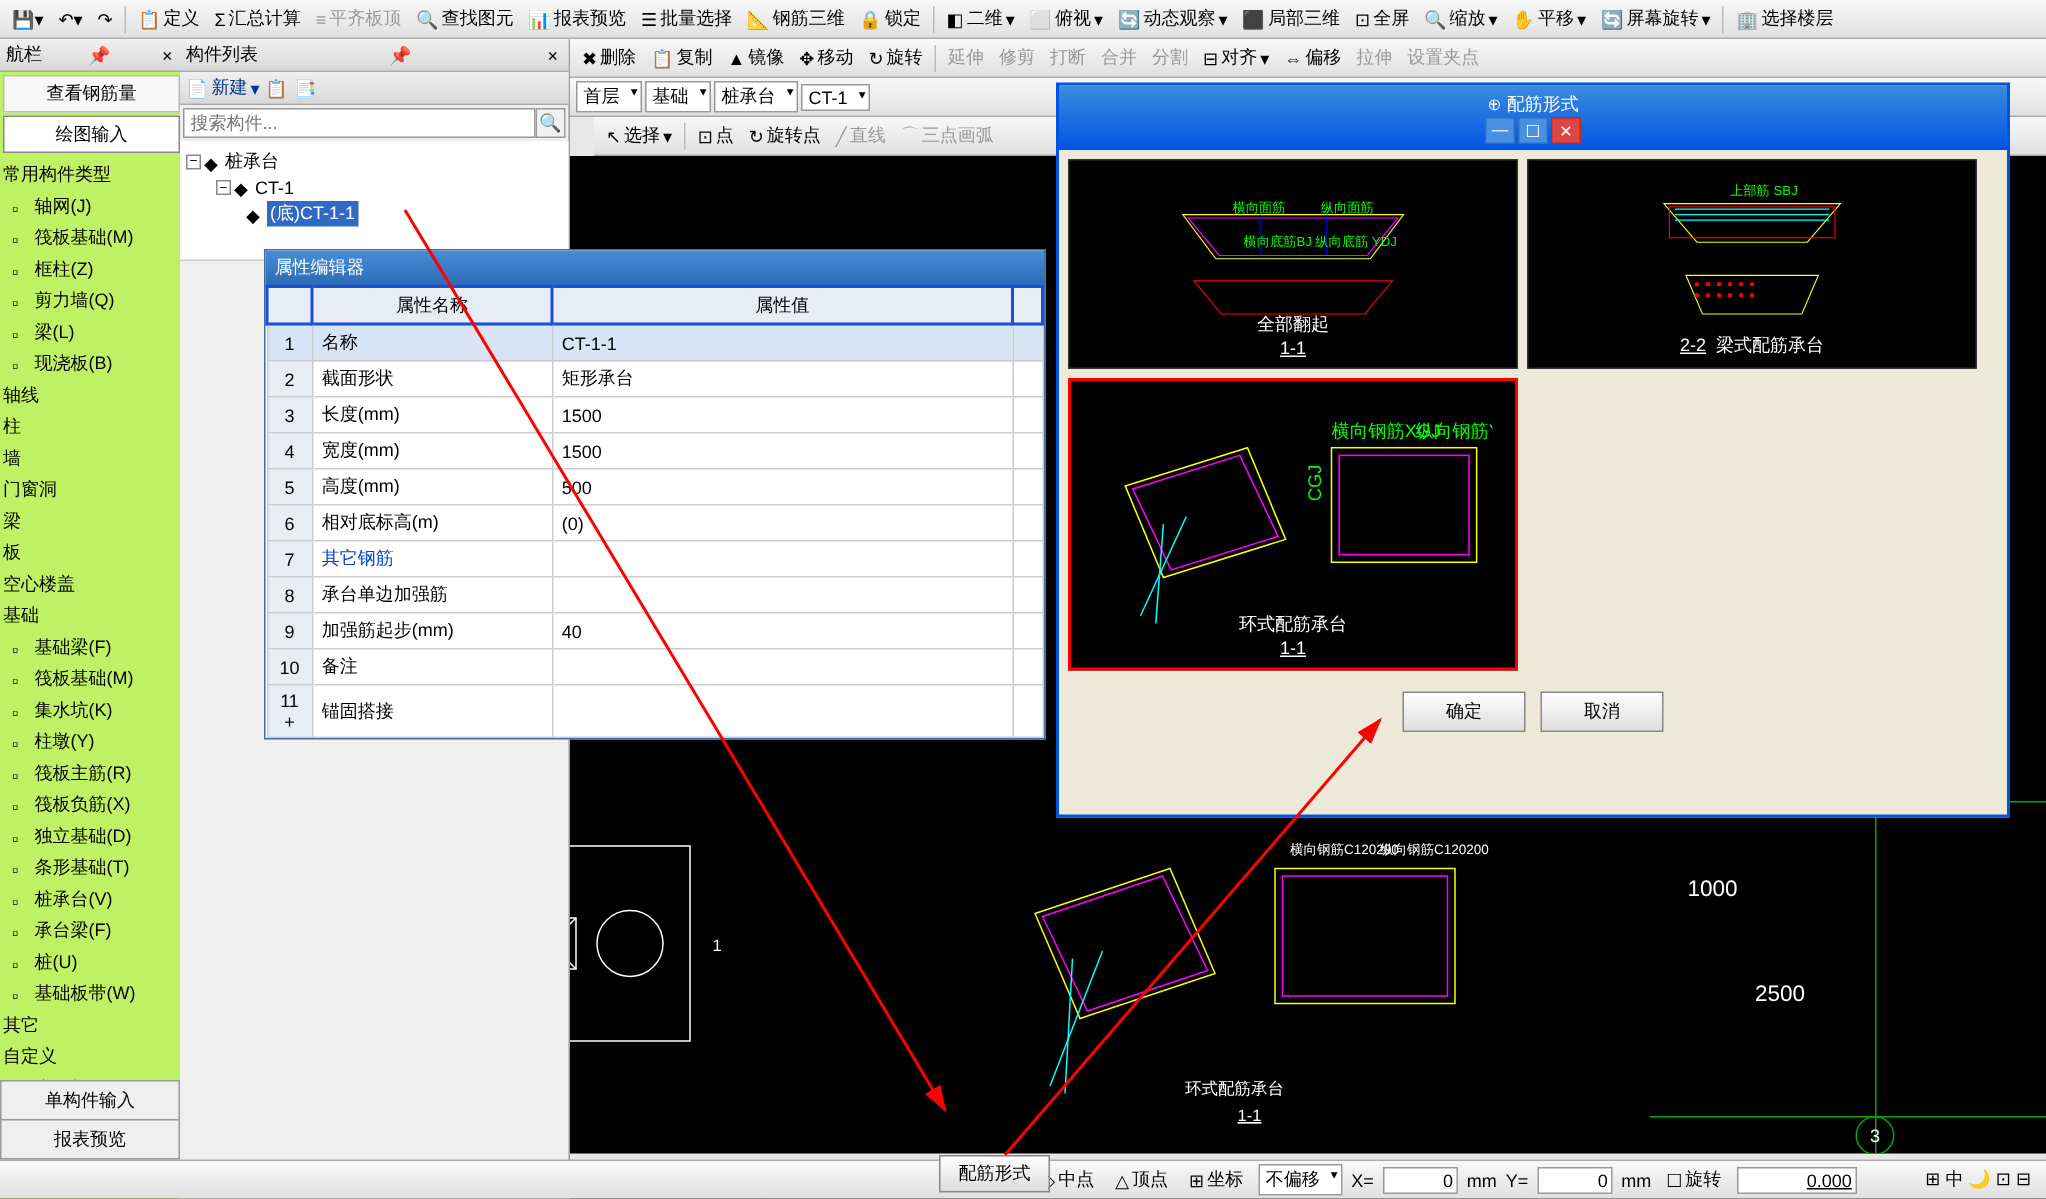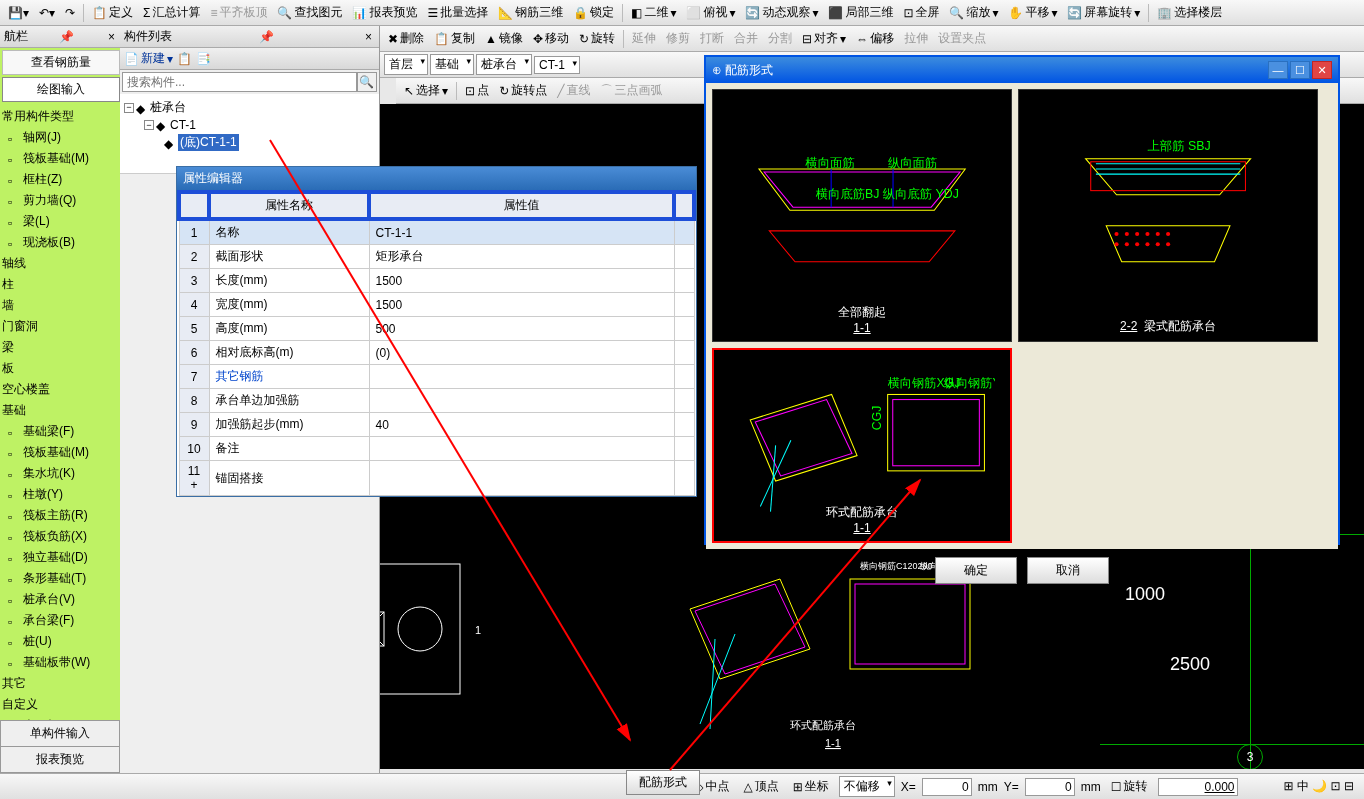--- a/index.html
+++ b/index.html
@@ -35,47 +35,47 @@
 .tree-node.l2 { padding-left: 20px; }
 .tree-node.l3 { padding-left: 40px; }
 .tree-node.selected span.label { background: #316ac5; color: #fff; padding: 0 2px; }
 .tree-toggle { width: 10px; height: 10px; border: 1px solid #888; background: #fff; display: inline-flex; align-items: center; justify-content: center; font-size: 9px; line-height: 1; }
 .tree-icon { width: 12px; height: 12px; display: inline-block; }
 
 
 .prop-panel { position: absolute; left: 176px; top: 166px; width: 521px; background: #fff; border: 1px solid #3a6ea5; z-index: 5; }
 .prop-title { background: linear-gradient(#4a8cd6, #2a6cb6); color: #fff; padding: 3px 6px; }
 .prop-table { width: 100%; border-collapse: collapse; }
-.prop-table th { background: #e8ecf4; border: 4px solid #1d4ed8; padding: 3px; text-align: center; font-weight: normal; }
+.prop-table th { background: #e8ecf4; border: 2px solid #1d4ed8; padding: 3px; text-align: center; font-weight: normal; }
 .prop-table td { border: 1px solid #ccc; padding: 3px 6px; }
 .prop-table td.num { background: #e8ecf4; text-align: center; width: 30px; }
 .prop-table td.name { width: 160px; }
 .prop-table tr.sel td { background: #d6e4f5; }
 .prop-table td.link { color: #0044cc; }
 .radio-row { background: #f4f4f4; padding: 8px; display: flex; justify-content: space-around; border-top: 1px solid #ccc; }
 .radio-opt { display: flex; align-items: center; gap: 4px; cursor: pointer; }
 .radio-dot { width: 12px; height: 12px; border: 1px solid #555; border-radius: 50%; display: inline-flex; align-items: center; justify-content: center; }
 .radio-dot.on::after { content: ''; width: 6px; height: 6px; background: #333; border-radius: 50%; }
 .viewport-header { position: absolute; left: 380px; top: 26px; right: 0; height: 26px; background: linear-gradient(#f8f8f8, #e0e0e0); border-bottom: 1px solid #aaa; display: flex; align-items: center; padding: 0 4px; gap: 2px; }
 .vp-combo { border: 1px solid #999; padding: 1px 14px 1px 4px; background: #fff; cursor: pointer; position: relative; }
 .vp-combo::after { content: '▾'; position: absolute; right: 2px; font-size: 9px; }
 .vp-toolbar2 { position: absolute; left: 380px; top: 52px; right: 0; height: 26px; background: linear-gradient(#f8f8f8, #e0e0e0); border-bottom: 1px solid #aaa; display: flex; align-items: center; padding: 0 4px; gap: 2px; }
 
 .drawing-area { position: absolute; left: 380px; top: 78px; right: 0; bottom: 30px; background: #000; overflow: hidden; }
 
 
 .config-dialog { position: absolute; left: 704px; top: 55px; width: 636px; height: 490px; background: #ece9d8; border: 2px solid #0054e3; z-index: 20; }
-.dlg-title { background: linear-gradient(#3c8cde, #0054e3); color: #fff; padding: 4px 6px; display: flex; justify-content: space-between; align-items: center; }
+.dlg-title { background: linear-gradient(#3c8cde, #0054e3); color: #fff; padding: 4px 6px; display: flex; justify-content: space-between; align-items: center; flex-direction: column; }
 .dlg-ctrls { display: flex; gap: 2px; }
 .dlg-ctrl { width: 20px; height: 18px; background: #4a90e0; border: 1px solid #2a70c0; color: #fff; display: flex; align-items: center; justify-content: center; cursor: pointer; font-size: 11px; }
 .dlg-ctrl.close { background: #e04545; border-color: #c02525; }
 .dlg-body { padding: 6px; display: flex; flex-wrap: wrap; gap: 6px; background: #ece9d8; }
 .dlg-cell { background: #000; border: 1px solid #333; position: relative; display: flex; align-items: center; justify-content: center; }
 .dlg-cell.selected { border: 2px solid #ff0000; }
-.dlg-cell.c1 { width: 300px; height: 253px; }
+.dlg-cell.c1 { width: 300px; height: 140px; }
 .dlg-cell.c3 { width: 300px; height: 195px; }
 .cell-label { position: absolute; bottom: 6px; left: 50%; transform: translateX(-50%); color: #fff; text-align: center; }
 .dlg-footer { padding: 8px; display: flex; justify-content: center; gap: 10px; }
 .dlg-btn { padding: 4px 28px; border: 1px solid #888; background: linear-gradient(#fff, #ddd); cursor: pointer; }
 
 
 .status-bar { position: absolute; left: 0; bottom: 0; right: 0; height: 26px; background: linear-gradient(#f8f8f8, #e0e0e0); border-top: 1px solid #aaa; display: flex; align-items: center; padding: 0 6px; gap: 6px; }
 .status-item { display: flex; align-items: center; gap: 2px; padding: 2px 4px; }
 .status-input { width: 50px; border: 1px solid #999; padding: 1px 2px; text-align: right; }
 
@@ -86,21 +86,21 @@
 .arrow { position: absolute; pointer-events: none; z-index: 30; }
 
 
 .diagram { width: 90%; height: 80%; }
 .dia-text { fill: #fff; font-size: 11px; }
 .dia-text-sm { fill: #fff; font-size: 9px; }
 
 
 .vp-grid { position: absolute; inset: 0; }
 .grid-line { position: absolute; background: #00aa00; }
-.grid-text { position: absolute; color: #fff; font-size: 18px; }
+.grid-text { position: absolute; color: #fff; font-size: 15px; }
 
 
 .left-bottom { position: absolute; left: 0; bottom: 26px; width: 120px; }
 .lb-tab { padding: 4px 8px; border: 1px solid #999; background: #efefef; text-align: center; cursor: pointer; margin-top: -1px; }
 </style>
 </head>
 <body>
 
 <div class="top-toolbar">
   <span class="tb-btn">💾▾</span>

